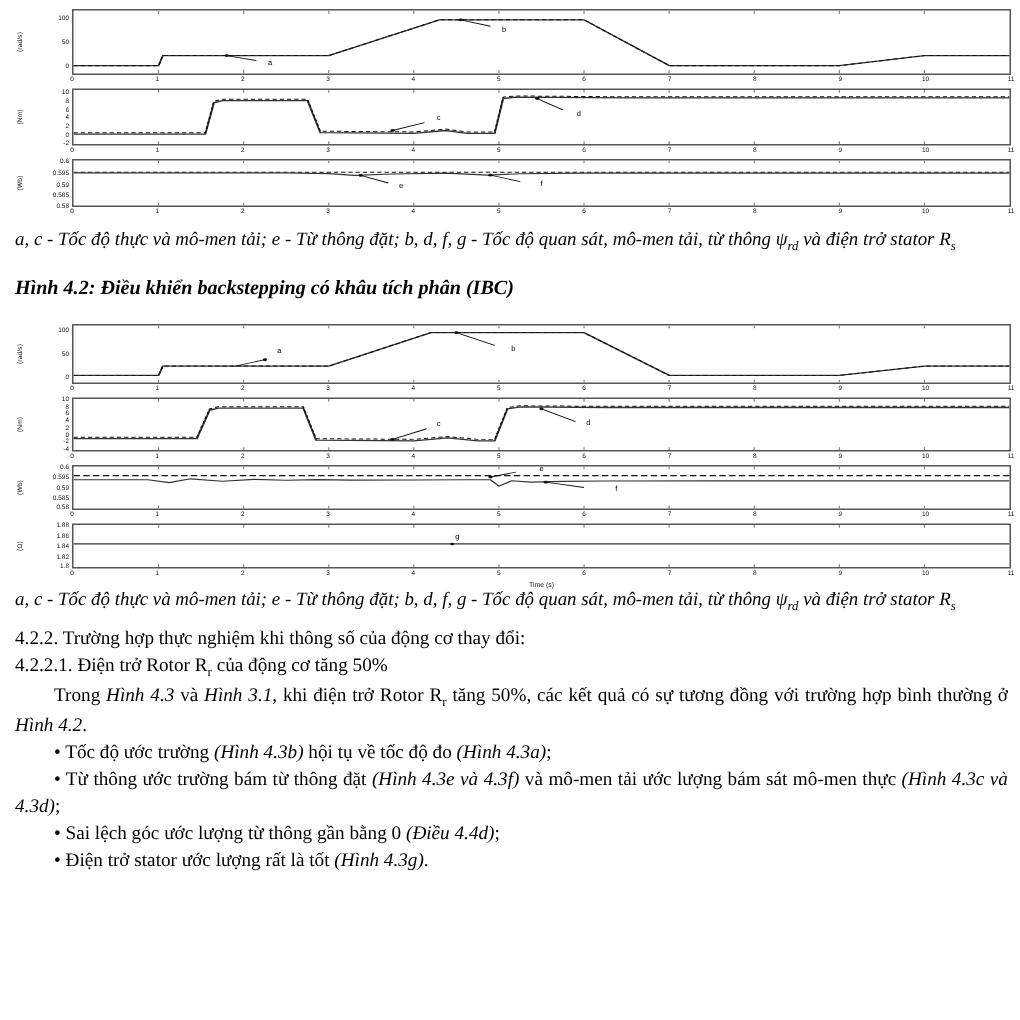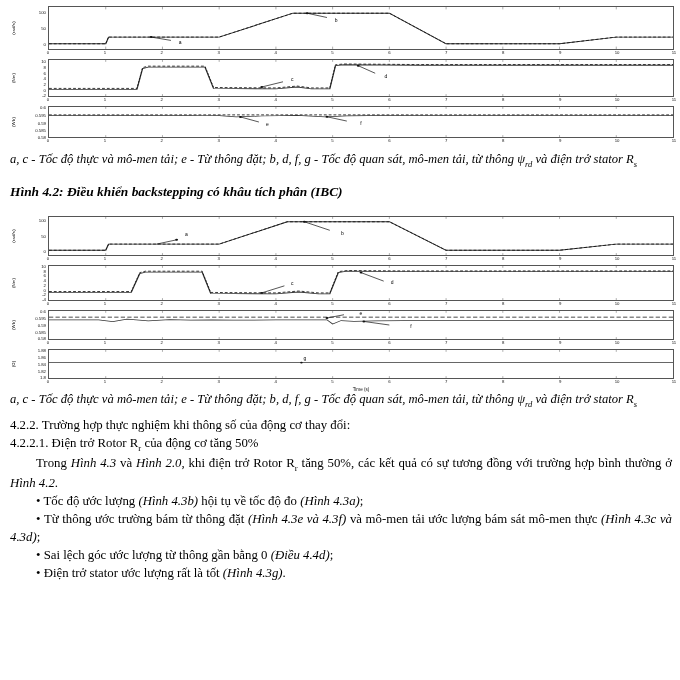--- a/index.html
+++ b/index.html
@@ -602,25 +602,25 @@
 
   <div class="section-gap"></div>
 
   <div class="body italic">4.2.2. Trường hợp thực nghiệm khi thông số của động cơ thay đổi:</div>
 
   <div class="body italic">
     <span>4.2.2.1. Điện trở Rotor R</span><sub>r</sub><span> của động cơ tăng 50%</span>
   </div>
 
   <div class="body indent">
-    <span>Trong </span><i>Hình 4.3</i><span> và </span><i>Hình 2.0</i><span>, khi điện trở Rotor R</span><sub>r</sub><span> tăng 50%, các kết quả có sự tương đồng với trường hợp bình thường ở </span><i>Hình 4.2</i><span>.</span>
+    <span>Trong </span><i>Hình 4.3</i><span> và </span><i>Hình 3.1</i><span>, khi điện trở Rotor R</span><sub>r</sub><span> tăng 50%, các kết quả có sự tương đồng với trường hợp bình thường ở </span><i>Hình 4.2</i><span>.</span>
   </div>
 
   <div class="bullet">
-    <span>•</span><span> Tốc độ ước lượng </span><i>(Hình 4.3b)</i><span> hội tụ về tốc độ đo </span><i>(Hình 4.3a)</i><span>;</span>
+    <span>•</span><span> Tốc độ ước trường </span><i>(Hình 4.3b)</i><span> hội tụ về tốc độ đo </span><i>(Hình 4.3a)</i><span>;</span>
   </div>
 
   <div class="bullet">
     <span>•</span><span> Từ thông ước trường bám từ thông đặt </span><i>(Hình 4.3e và 4.3f)</i><span> và mô-men tải ước lượng bám sát mô-men thực </span><i>(Hình 4.3c và 4.3d)</i><span>;</span>
   </div>
 
   <div class="bullet">
     <span>•</span><span> Sai lệch góc ước lượng từ thông gần bằng 0 </span><i>(Điều 4.4d)</i><span>;</span>
   </div>
 

